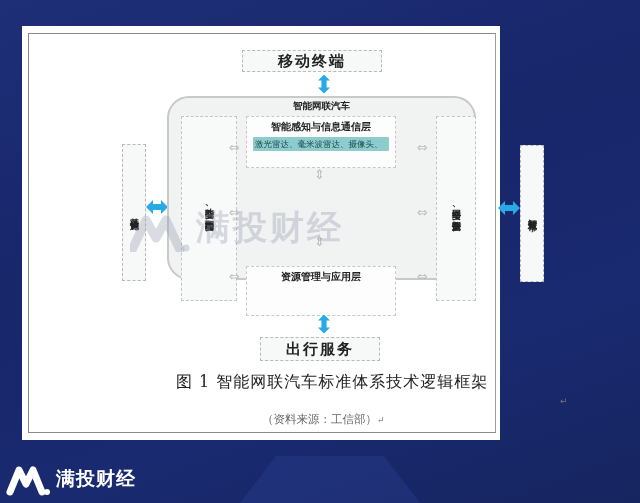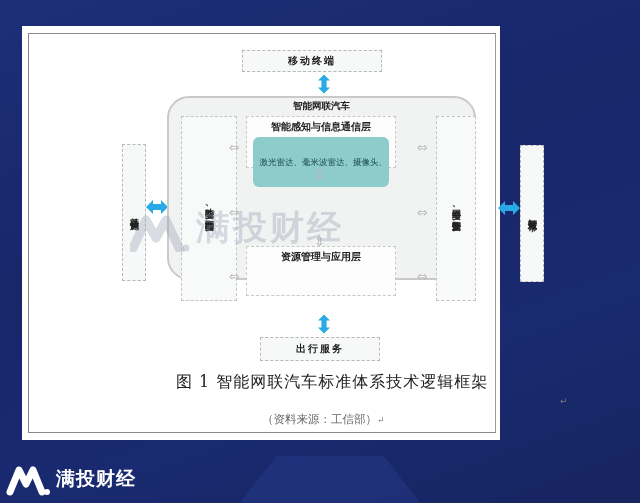--- a/index.html
+++ b/index.html
@@ -5,32 +5,32 @@
   html,body{margin:0;padding:0;}
   body{width:640px;height:503px;position:relative;overflow:hidden;
     background:linear-gradient(160deg,#1e2f78 0%,#18266a 40%,#1a2a70 70%,#16245f 100%);
     font-family:"DejaVu Sans",sans-serif;}
   .bg-shape{position:absolute;left:240px;top:456px;width:180px;height:47px;
     background:rgba(40,60,140,0.45);clip-path:polygon(20% 0,80% 0,100% 100%,0 100%);}
   .paper{position:absolute;left:22px;top:26px;width:478px;height:414px;background:#ffffff;}
   .paper-inner{position:absolute;left:6px;top:7px;width:466px;height:398px;border:1px solid #8a8a8a;border-right-color:#9a9aa8;background:#fff;}
   .dbox{position:absolute;border:1px dashed #b8b8b8;background:#f7f8f8;box-sizing:border-box;
     display:flex;align-items:center;justify-content:center;font-weight:bold;color:#222;}
-  .hbox{font-size:10px;letter-spacing:2px;}
+  .hbox{font-size:15px;letter-spacing:2px;}
   .vtext{writing-mode:vertical-rl;font-size:9px;letter-spacing:1px;}
   .car{position:absolute;left:167px;top:96px;width:309px;height:184px;border:2px solid #c9c9c9;
     border-radius:22px;background:#f1f2f2;box-sizing:border-box;}
   .car-title{position:absolute;left:0;right:0;top:2px;text-align:center;font-size:9.5px;font-weight:bold;color:#222;}
   .side{position:absolute;top:18px;width:56px;height:185px;border:1px dashed #c4c4c4;background:#f8f9f9;box-sizing:border-box;
     display:flex;align-items:center;justify-content:center;}
   .side span{writing-mode:vertical-rl;font-size:9px;font-weight:bold;color:#222;letter-spacing:0.5px;}
   .layer{position:absolute;left:77px;width:150px;border:1px dashed #c8c8c8;background:#fdfdfd;box-sizing:border-box;}
   .layer-title{text-align:center;font-size:10px;font-weight:bold;color:#222;margin-top:3px;}
-  .layer-body{margin:3px 6px 0 6px;background:#8ecbcb;border-radius:6px;color:#1a4a4a;font-size:8.5px;
-    text-align:right;line-height:14px;padding:18px 2px;}
+  .layer-body{margin:3px 6px 0 6px;background:#8ecbcb;border-radius:1px;color:#1a4a4a;font-size:8.5px;
+    text-align:left;line-height:14px;padding:0 2px;}
   .dblarrow{position:absolute;font-size:13px;color:#bbb;line-height:1;}
   .blue-arrow-v{position:absolute;width:12px;}
   .caption{position:absolute;left:176px;top:372px;font-family:"DejaVu Serif",serif;font-size:16px;color:#222;letter-spacing:1px;}
   .source{position:absolute;left:262px;top:412px;font-family:"DejaVu Serif",serif;font-size:11.5px;color:#666;}
   .para{position:absolute;font-size:9px;color:#777;}
   .watermark{position:absolute;left:196px;top:205px;font-size:34px;font-weight:bold;color:rgba(150,155,175,0.35);letter-spacing:3px;}
   .wm-logo{position:absolute;left:130px;top:212px;}
   .brand{position:absolute;left:6px;top:462px;display:flex;align-items:center;}
   .brand-name{color:#fff;font-size:19px;font-weight:bold;margin-left:6px;letter-spacing:1px;}
 </style>
@@ -75,21 +75,21 @@
   <div class="layer" style="top:18px;height:52px;">
     <div class="layer-title">智能感知与信息通信层</div>
     <div class="layer-body">
       <div>激光雷达、毫米波雷达、摄像头、</div>
     </div>
   </div>
   <div class="dblarrow" style="left:145px;top:70px;">⇕</div>
 
   <div class="dblarrow" style="left:145px;top:137px;">⇕</div>
 
-  <div class="layer" style="top:148px;height:50px;">
+  <div class="layer" style="top:168px;height:50px;">
     <div class="layer-title">资源管理与应用层</div>
   </div>
 
   <div class="dblarrow" style="left:60px;top:43px;">⇔</div>
   <div class="dblarrow" style="left:60px;top:108px;">⇔</div>
   <div class="dblarrow" style="left:60px;top:172px;">⇔</div>
   <div class="dblarrow" style="left:248px;top:43px;">⇔</div>
   <div class="dblarrow" style="left:248px;top:108px;">⇔</div>
   <div class="dblarrow" style="left:248px;top:172px;">⇔</div>
 </div>

